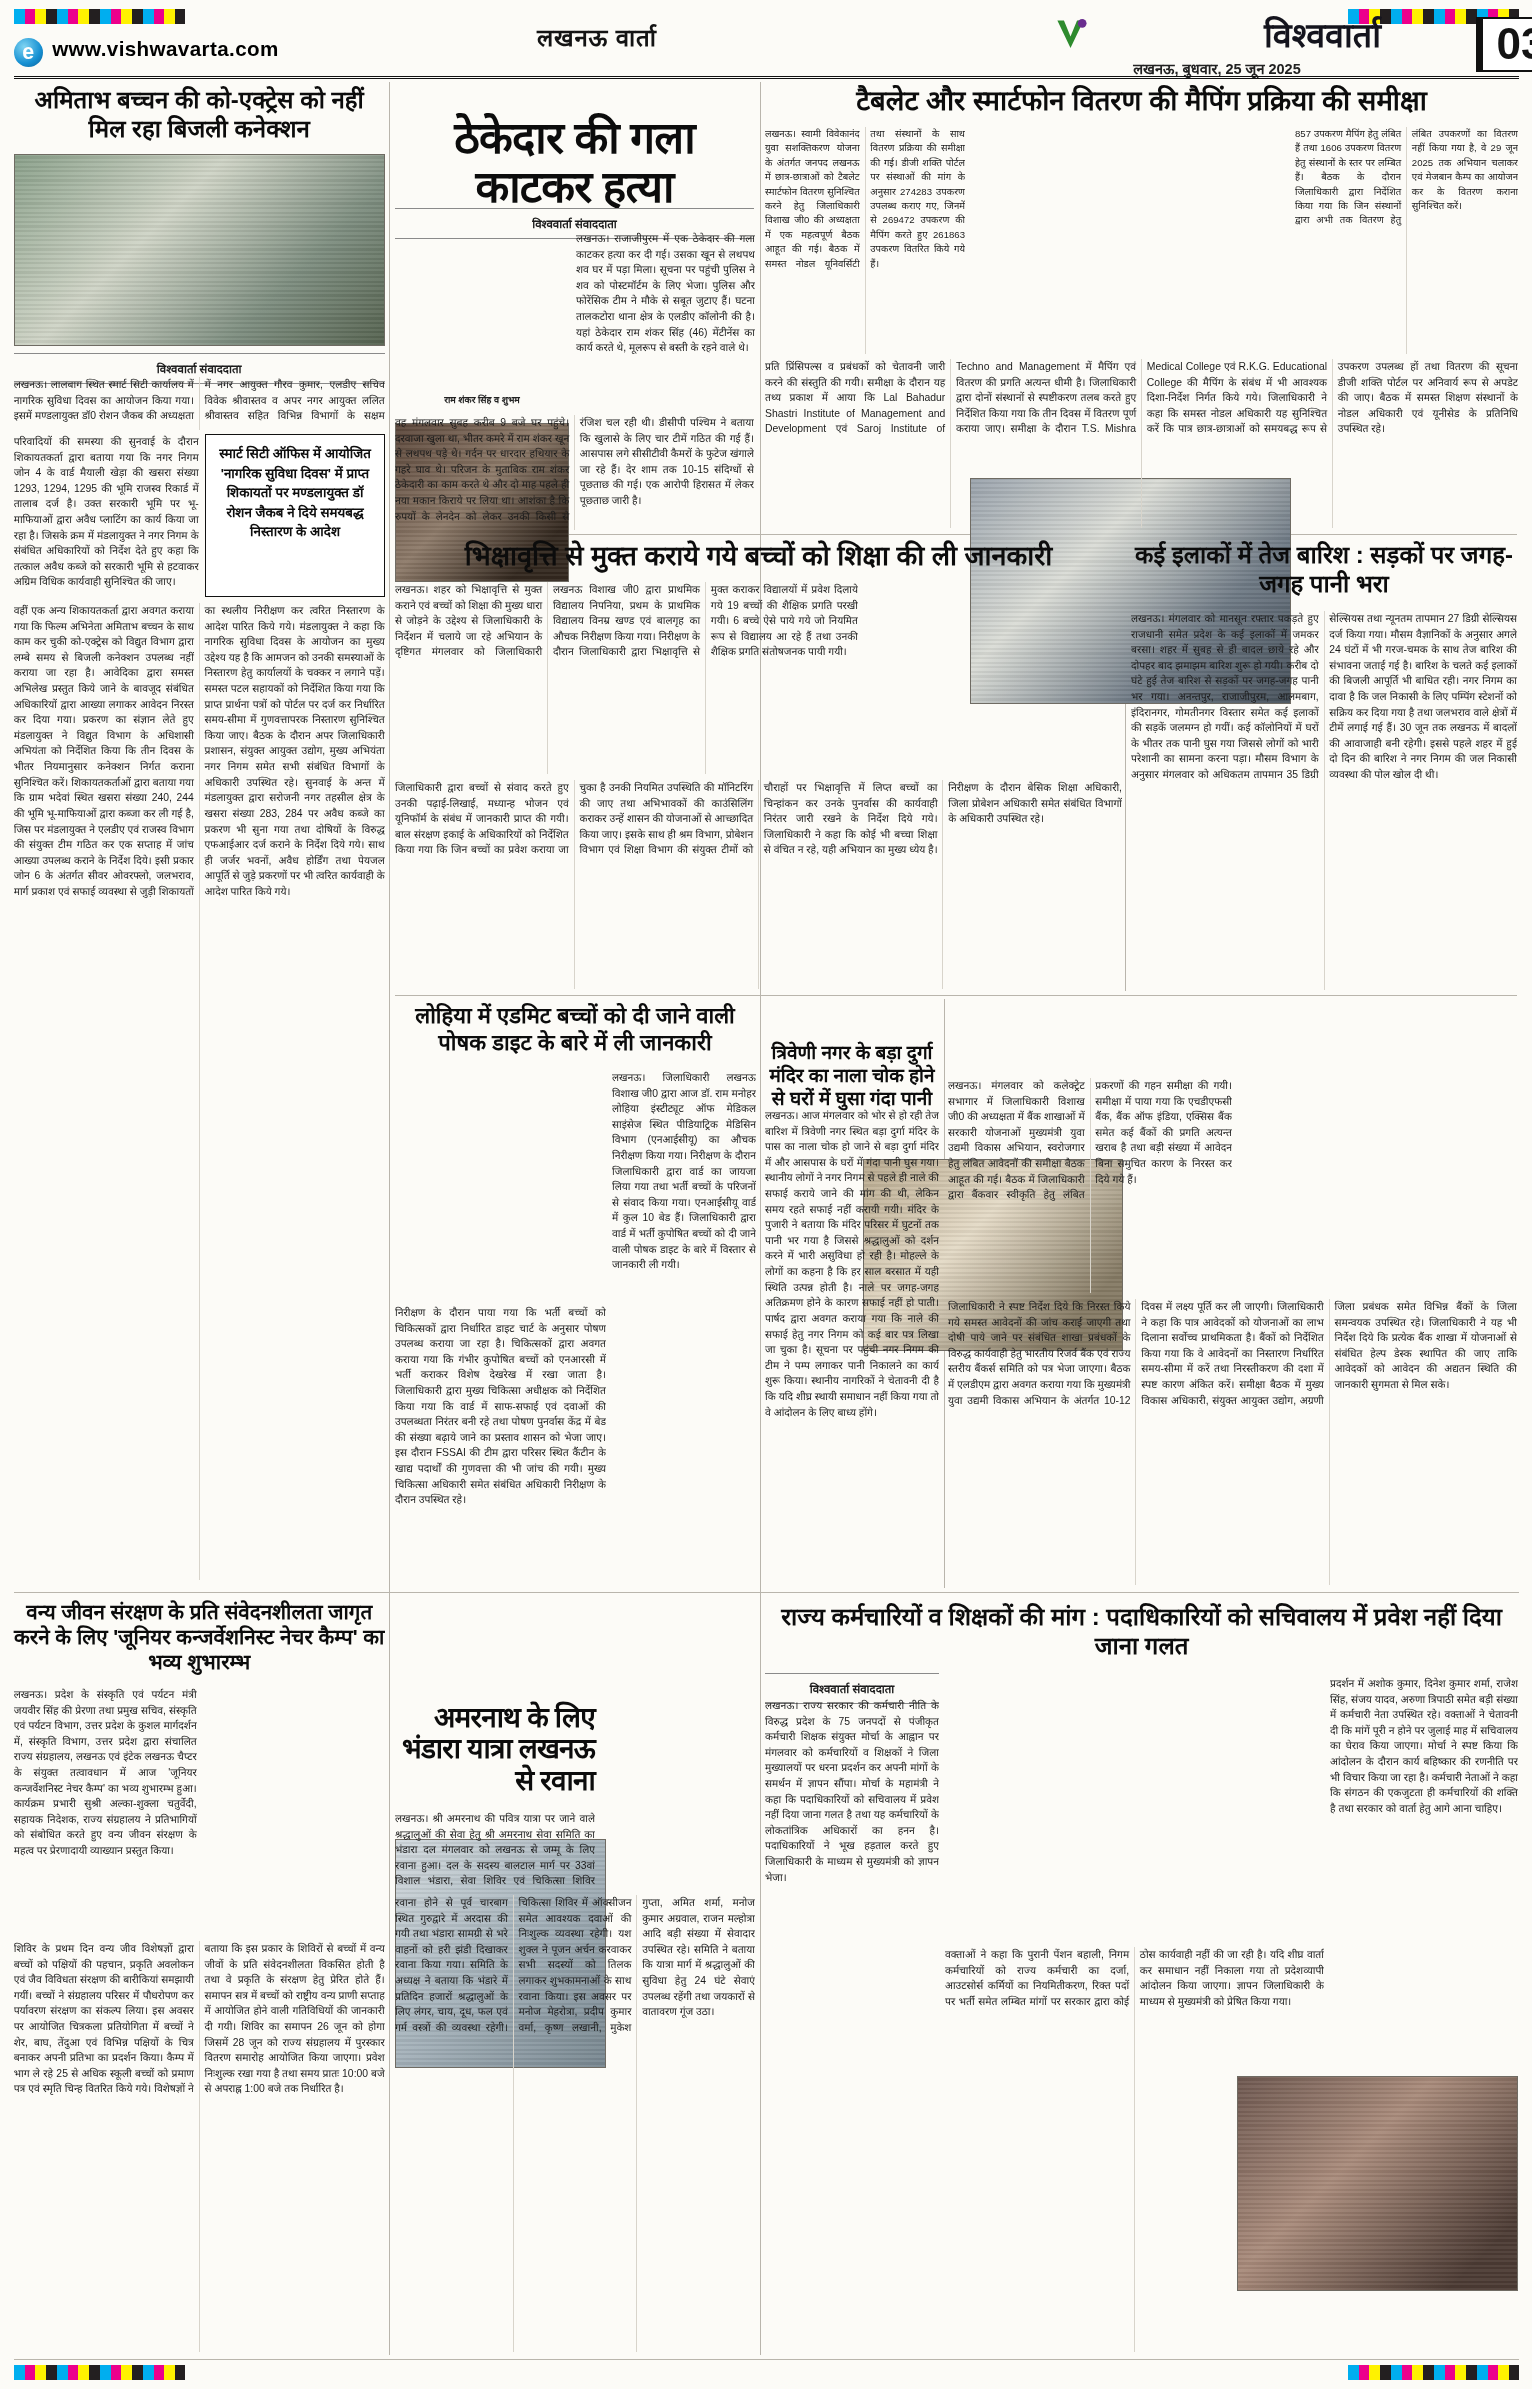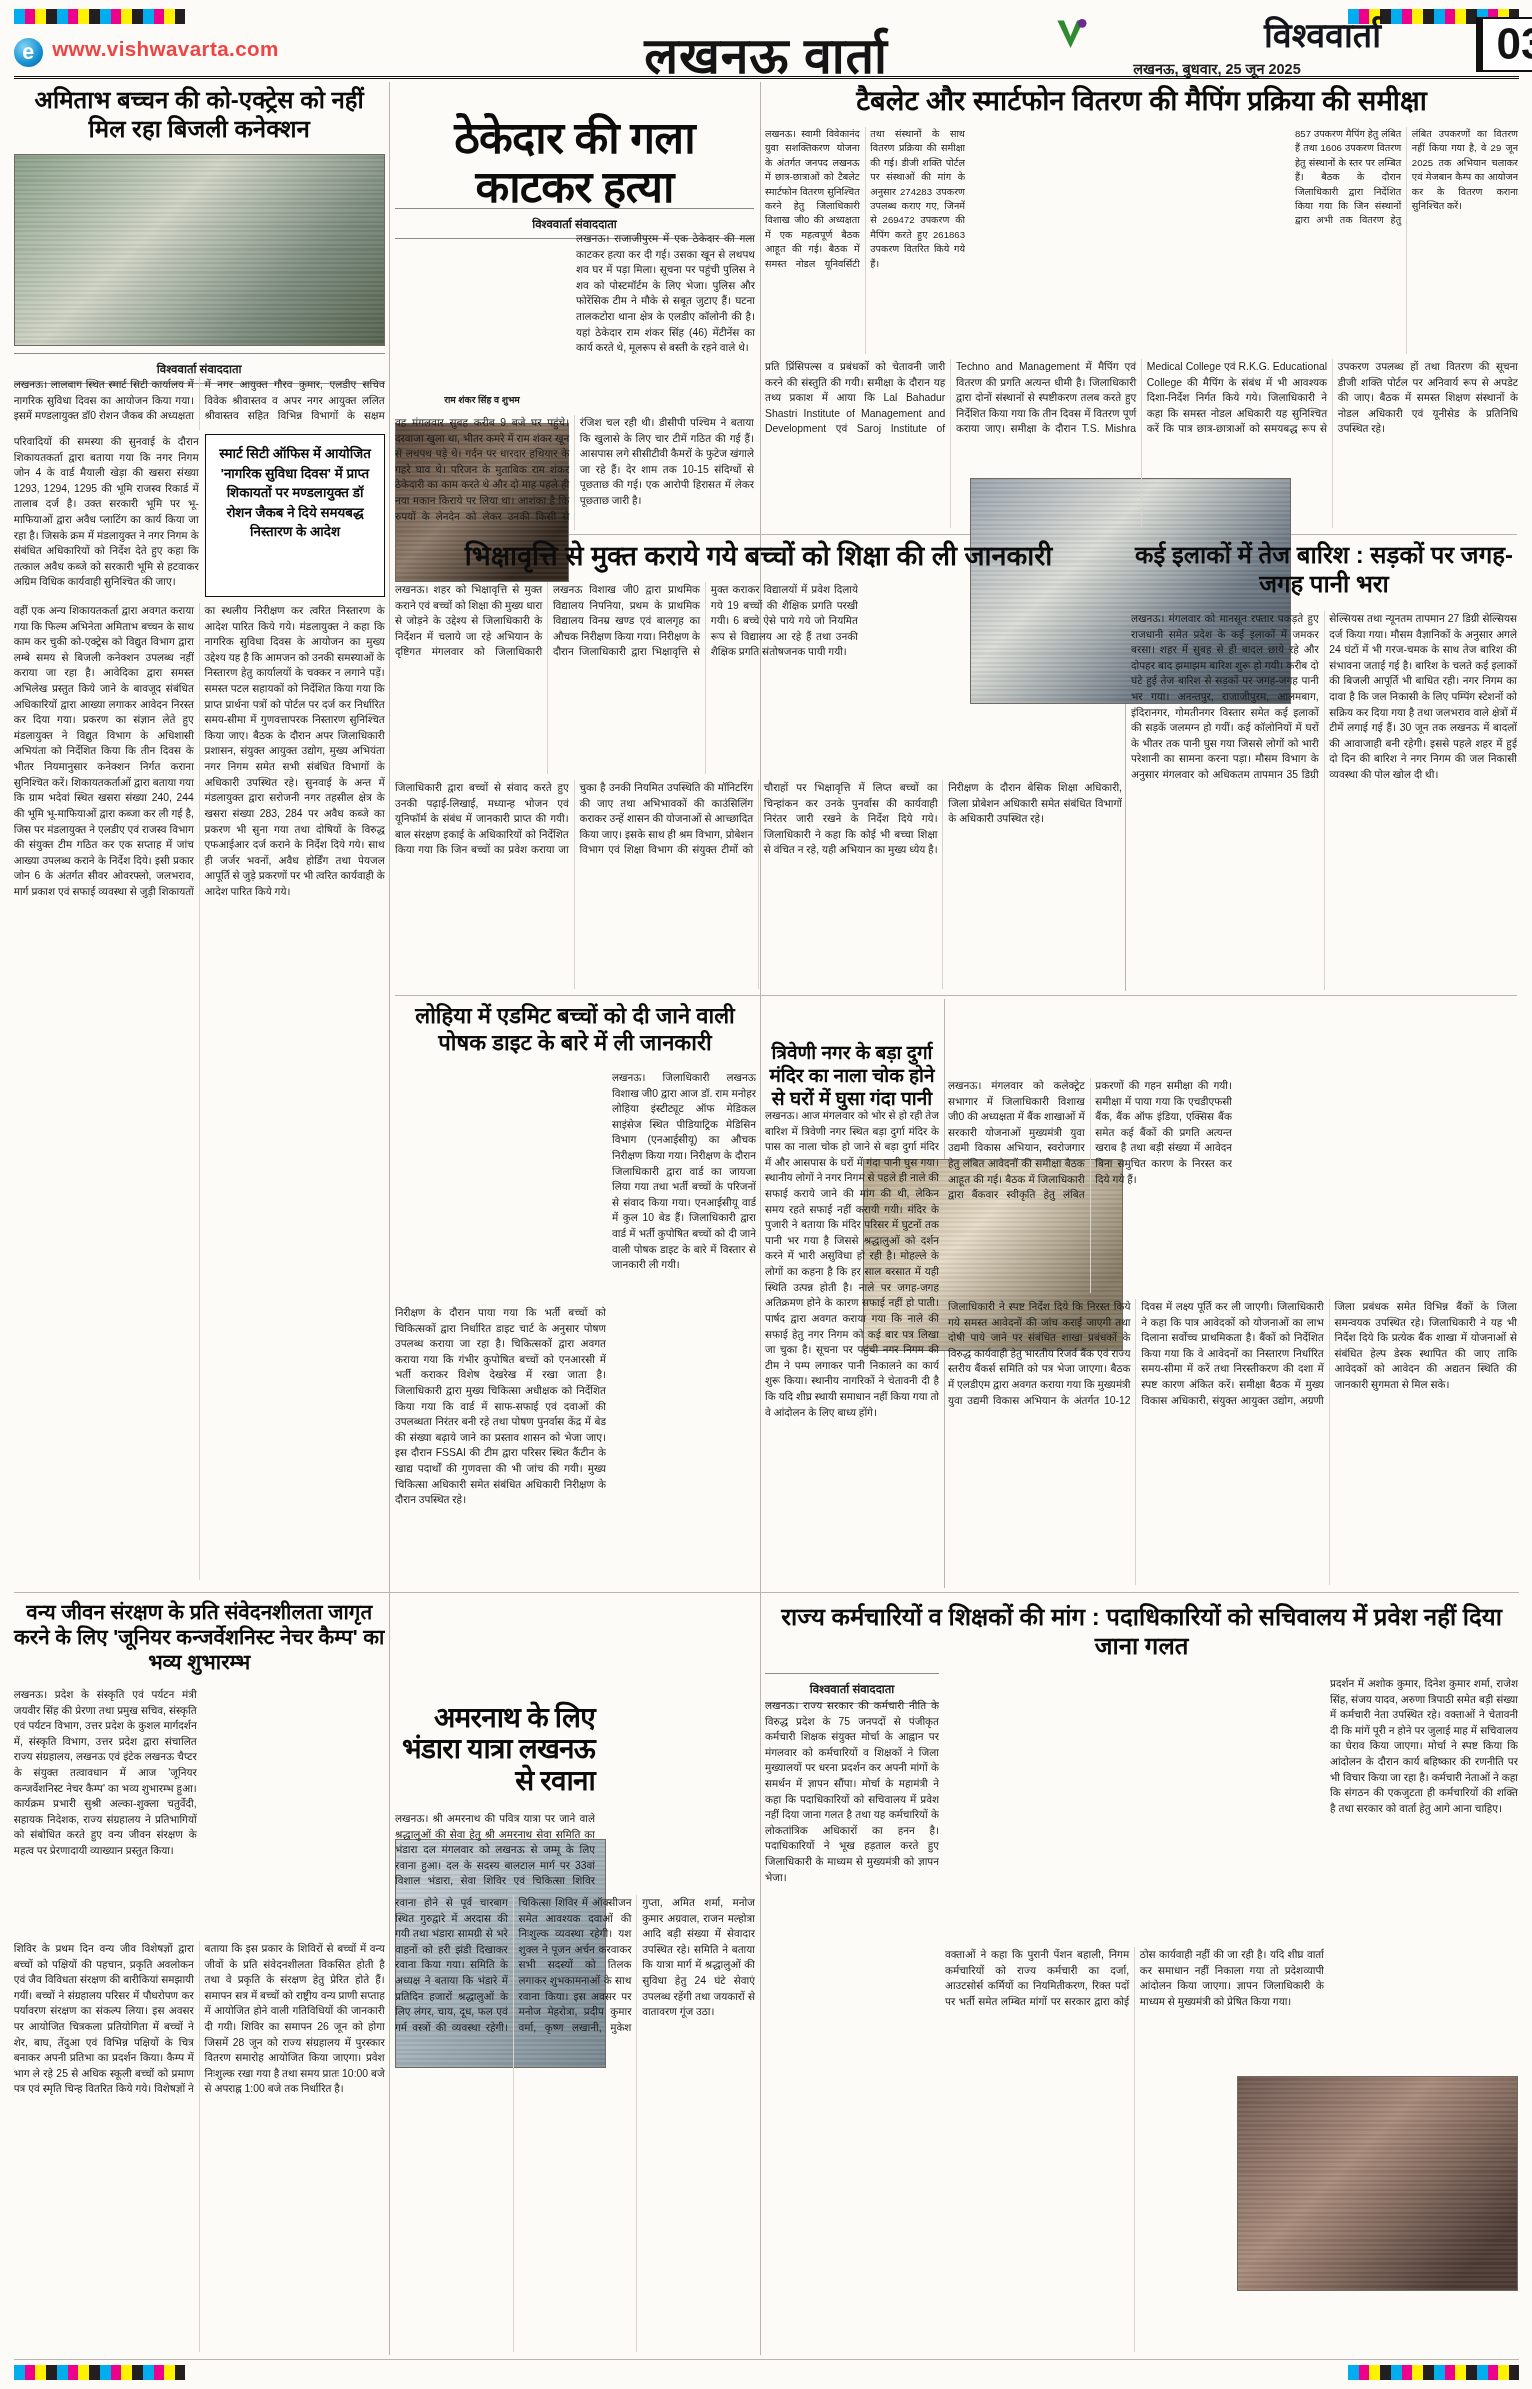--- a/index.html
+++ b/index.html
@@ -1,24 +1,24 @@
 <!DOCTYPE html>
 <html lang="hi" style="font-size:12.2px"><head>
 <meta charset="utf-8">
 <style>
   html,body{margin:0;padding:0;background:#e8e6e0;}
   .page{position:relative;width:1533px;height:2389px;background:#fcfbf7;color:#141414;
         font-family:"Liberation Sans","DejaVu Sans",sans-serif;overflow:hidden;}
   .abs{position:absolute;box-sizing:border-box;}
   .strip{height:15.3px;background:repeating-linear-gradient(90deg,#00aeef 0 10.7px,#ec008c 10.7px 21.4px,#fff200 21.4px 32px,#231f20 32px 43px);}
-  .weburl{font-size:20.6px;font-weight:bold;color:#ef4444;letter-spacing:0.4px;}
+  .weburl{font-size:20.6px;font-weight:bold;color:#000000;letter-spacing:0.4px;}
   .elogo{display:inline-block;width:29px;height:29px;border-radius:50%;
          background:radial-gradient(circle at 35% 30%,#7fd4f2,#1690d2 60%,#0b5e96);
          color:#fff;font-weight:bold;font-size:21.4px;text-align:center;line-height:29px;margin-right:6.1px;vertical-align:middle;}
-  .section-title{font-size:50px;font-weight:bold;text-align:center;letter-spacing:0.8px;}
+  .section-title{font-size:24px;font-weight:bold;text-align:left;letter-spacing:0.8px;}
   .brand-row{display:flex;align-items:center;justify-content:space-between;gap:7.6px;}
   .brand-name{font-size:34px;font-weight:bold;color:#14141d;}
   .brand-date{font-size:14.5px;text-align:center;margin-top:1.5px;font-weight:bold;color:#222;}
   .pagenum{font-size:44px;font-weight:bold;text-align:center;border:2.3px solid #111;border-left:7.6px solid #111;
            line-height:50px;background:#fff;}
   .hrule{border-top:1.5px solid #111;border-bottom:0.8px solid #111;height:3.1px;}
   .vline{width:0;border-left:0.8px solid #b9b5ac;}
   .hline{height:0;border-top:0.8px solid #b9b5ac;}
   .headline{font-weight:bold;color:#0c0c0c;text-align:center;line-height:1.22;}
   .headline.big{line-height:1.12;letter-spacing:-0.8px;margin-top:24px;}

